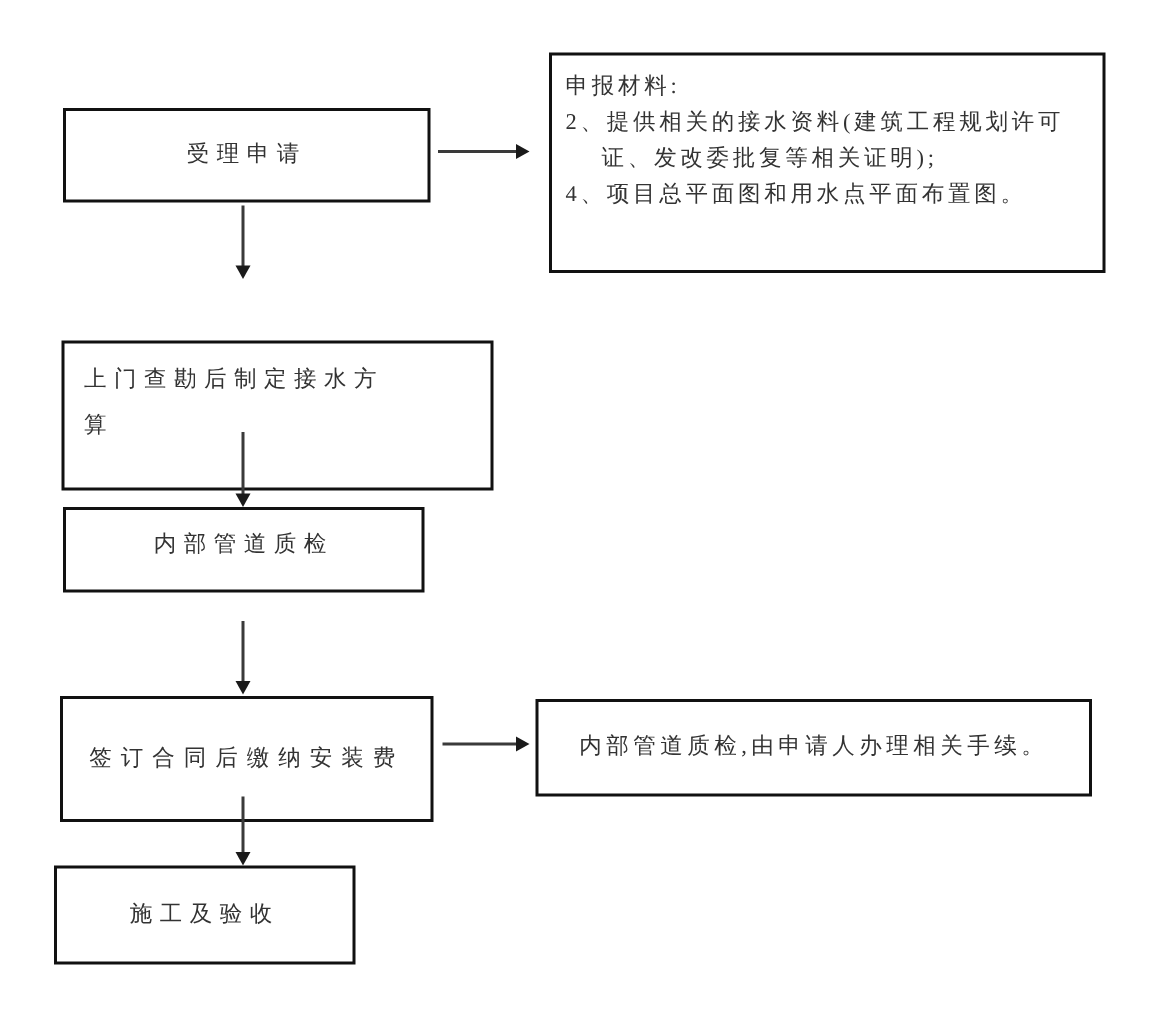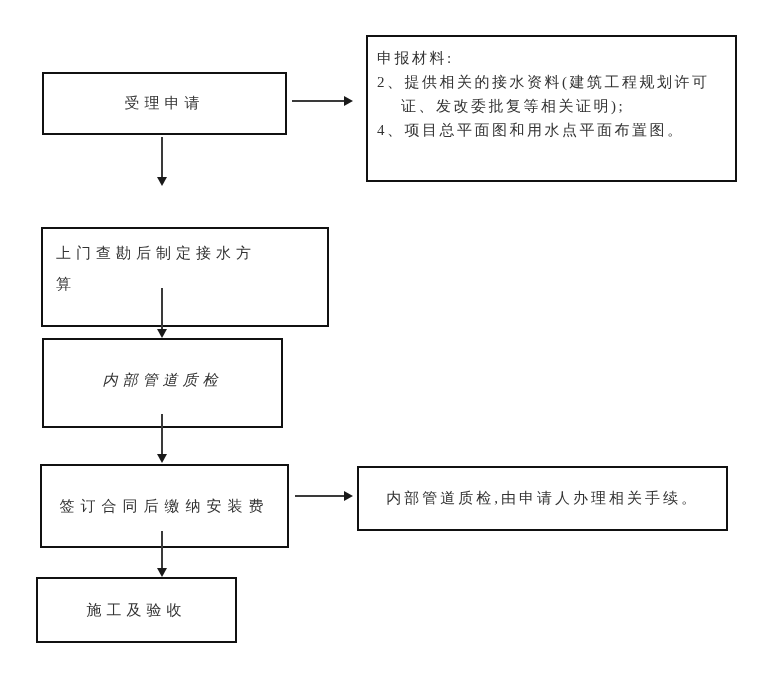--- a/index.html
+++ b/index.html
@@ -85,21 +85,21 @@
     width: 0; height: 0;
     border-top: 5px solid transparent;
     border-bottom: 5px solid transparent;
     border-left: 9px solid #1a1a1a;
   }
 
   
   #box-accept        { left: 42px;  top: 72px;  width: 245px; height: 63px; }
   #box-materials     { left: 366px; top: 35px;  width: 371px; height: 147px; }
   #box-survey        { left: 41px;  top: 196px; width: 288px; height: 100px; margin-top: 31px; }
-  #box-inspection    { left: 42px;  top: 338px; width: 241px; height: 90px; padding-bottom: 6px; font-style: italic; }
+  #box-inspection    { left: 42px;  top: 338px; width: 241px; height: 57px; padding-bottom: 6px; }
   #box-contract      { left: 40px;  top: 464px; width: 249px; height: 84px; }
   #box-roadnote      { left: 357px; top: 466px; width: 371px; height: 65px; }
   #box-construction  { left: 36px;  top: 577px; width: 201px; height: 66px; }
 
   #harrow-accept-materials { left: 292px; top: 96px;  width: 61px; }
   #varrow-accept-survey    { left: 157px; top: 137px; height: 49px; }
   #varrow-survey-inspect   { left: 157px; top: 288px; height: 50px; }
   #varrow-inspect-contract { left: 157px; top: 414px; height: 49px; }
   #harrow-contract-road    { left: 295px; top: 491px; width: 58px; }
   #varrow-contract-constr  { left: 157px; top: 531px; height: 46px; }

